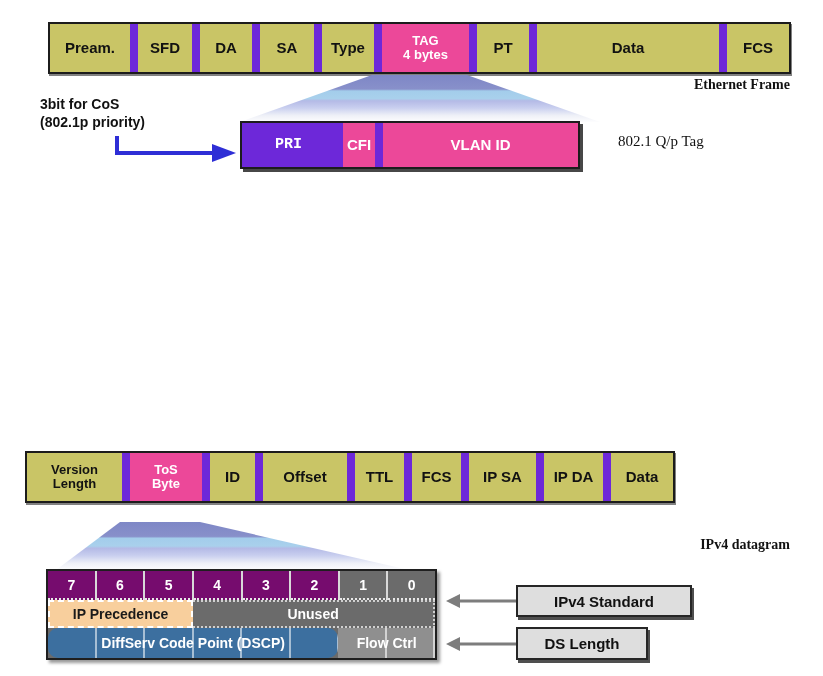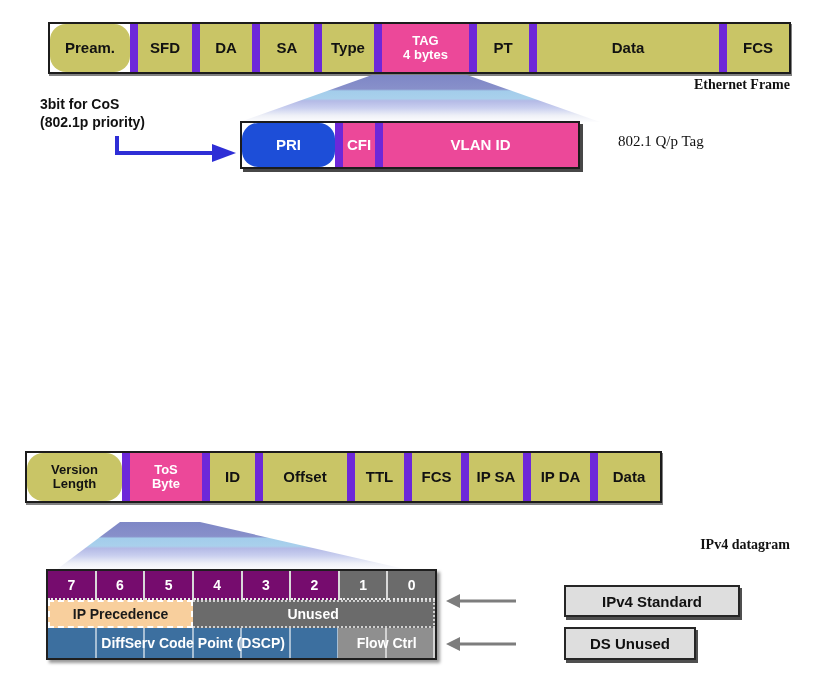--- a/index.html
+++ b/index.html
@@ -17,24 +17,24 @@
   }
   .eth-row  { left:48px;  top:22px;  height:52px; box-shadow:1px 2px 0 rgba(25,25,25,.55); }
   .ipv4-row { left:25px;  top:451px; height:52px; box-shadow:1px 2px 0 rgba(25,25,25,.55); }
   .tag-row  { left:240px; top:121px; height:48px; box-shadow:3px 3px 0 rgba(25,25,25,.8); }
 
   .cell {
     display:flex; align-items:center; justify-content:center; text-align:center;
     font-weight:bold; font-size:15px; line-height:1.1; color:#121212;
     border-left:8px solid #6d28d9; white-space:pre-line; padding:0 2px;
   }
-  .cell:first-child { border-left:none;border-radius:16px; }
+  .cell:first-child { border-left:none; }
   .cell.yellow { background:#c9c566; }
   .cell.purple { background:#ec4899; color:#ffffff; }
-  .cell.blue   { background:#1d4ed8; color:#ffffff; }
+  .cell.blue   { background:#6d28d9; color:#ffffff;font-family:Liberation Mono, monospace; }
   .cell.two-line { font-size:13px; }
 
   
   .funnel {
     position:absolute;
     background:linear-gradient(180deg,
       #7e87c6 0%, #8890ca 30%,
       #a3cdeb 34%, #a9d0ec 50%,
       #b4bae6 55%, #c9cfef 70%,
       #eef0f7 86%, #fdfdfe 100%);
@@ -87,34 +87,35 @@
   }
   .seg-unused {
     width:62.5%; background:#6b6b6b; color:#ffffff;
     border:2px dotted #d0d0d0; border-left:none;
   }
   .seg-dscp {
     width:75%; color:#ffffff; background-color:#3c6f9f;
     background-image:repeating-linear-gradient(to right,
       transparent 0, transparent 46.5px,
       rgba(255,255,255,.55) 46.5px, rgba(255,255,255,.55) 48.5px);
+    border-radius:10px;
   }
   .seg-flow {
     width:25%; color:#ffffff; background-color:#8f8f8f;
     background-image:repeating-linear-gradient(to right,
       transparent 0, transparent 46.5px,
       rgba(255,255,255,.6) 46.5px, rgba(255,255,255,.6) 48.5px);
   }
 
   
   .legend-box {
     position:absolute; background:#dedede; border:2px solid #262626;
     box-shadow:2px 3px 0 rgba(70,70,70,.95);
     display:flex; align-items:center; justify-content:center;
-    font-size:15px; font-weight:bold; color:#111;margin-left:48px;
+    font-size:15px; font-weight:bold; color:#111;
   }
   .legend-ipv4 { left:516px; top:585px; width:176px; height:32px; }
   .legend-ds   { left:516px; top:627px; width:132px; height:33px; }
 </style>
 </head>
 <body>
 
 <div class="frame-row eth-row">
   <div class="cell yellow" style="width:80px">Pream.</div>
   <div class="cell yellow" style="width:62px">SFD</div>
@@ -149,21 +150,21 @@
 
 <div class="frame-row ipv4-row">
   <div class="cell yellow two-line" style="width:95px">Version
 Length</div>
   <div class="cell purple two-line" style="width:80px">ToS
 Byte</div>
   <div class="cell yellow" style="width:53px">ID</div>
   <div class="cell yellow" style="width:92px">Offset</div>
   <div class="cell yellow" style="width:57px">TTL</div>
   <div class="cell yellow" style="width:57px">FCS</div>
-  <div class="cell yellow" style="width:62px">IP SA</div>
+  <div class="cell yellow" style="width:75px">IP SA</div>
   <div class="cell yellow" style="width:67px">IP DA</div>
   <div class="cell yellow" style="width:70px">Data</div>
 </div>
 <div class="caption cap-ipv4">IPv4 datagram</div>
 
 <div class="funnel funnel-bottom"></div>
 
 <div class="bitblock">
   <div class="bitrow row-bits">
     <div class="bit purple">7</div>
@@ -188,13 +189,13 @@
 <svg class="arrow-svg" style="left:444px; top:592px;" width="74" height="18">
   <line x1="72" y1="9" x2="15" y2="9" stroke="#7d7d7d" stroke-width="3"></line>
   <polygon points="16,2 16,16 2,9" fill="#7d7d7d"></polygon>
 </svg>
 <div class="legend-box legend-ipv4">IPv4 Standard</div>
 
 <svg class="arrow-svg" style="left:444px; top:635px;" width="74" height="18">
   <line x1="72" y1="9" x2="15" y2="9" stroke="#7d7d7d" stroke-width="3"></line>
   <polygon points="16,2 16,16 2,9" fill="#7d7d7d"></polygon>
 </svg>
-<div class="legend-box legend-ds">DS Unused</div>
+<div class="legend-box legend-ds">DS Length</div>
 
 </body></html>

